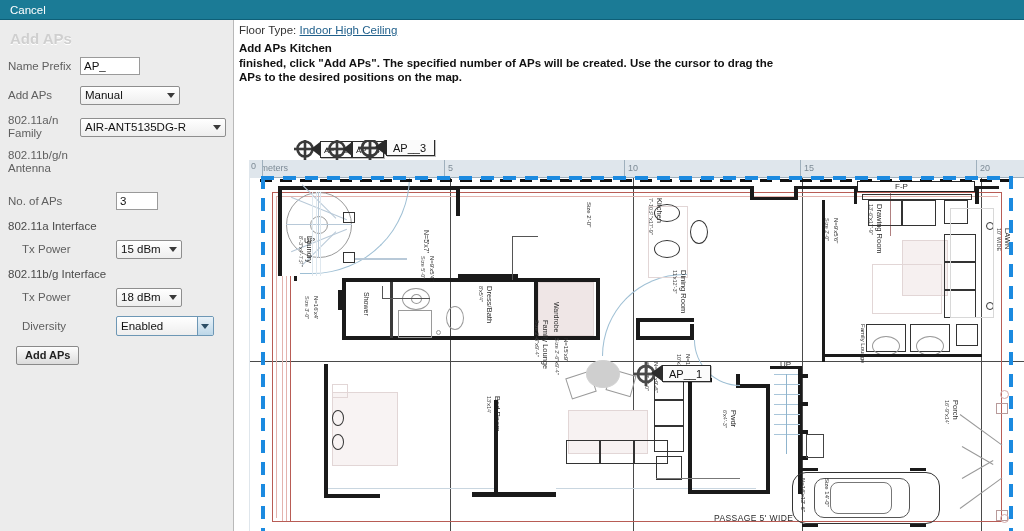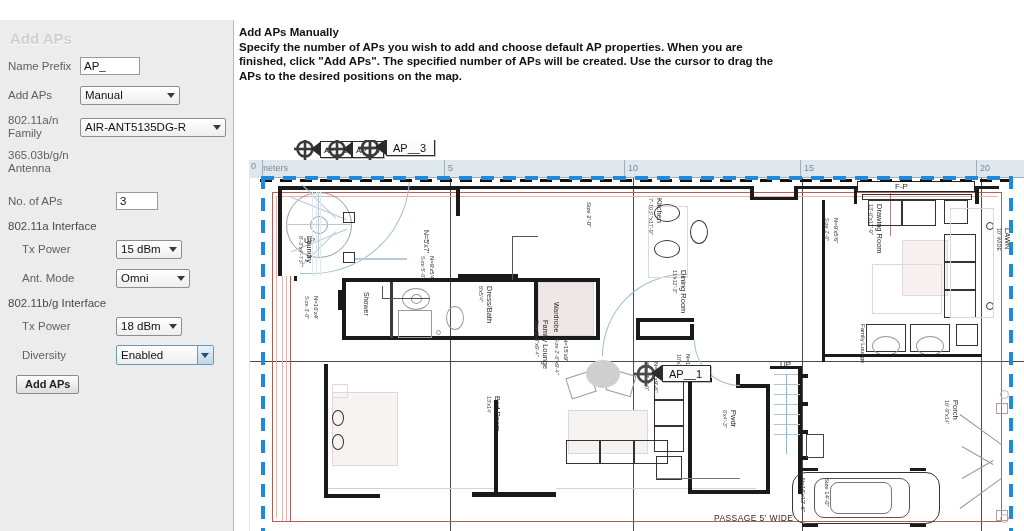--- a/index.html
+++ b/index.html
@@ -189,20 +189,23 @@
   .ap.small .tri { border-top-width: 7px; border-bottom-width: 7px; border-right-width: 9px; }
 
   .car { position: absolute; }
   .door { position: absolute; border: 1px solid #9ebfd4; border-radius: 50%; }
 </style>
 </head>
 <body>
 
 <div id="app">
 
+  <div class="topbar">
+    <span class="cancel">Cancel</span>
+  </div>
 
   <div class="sidebar">
     <div class="panel-title">Add APs</div>
 
     <div class="form">
 
       <div class="frow">
         <div class="flabel">Name Prefix</div>
         <input class="txt" style="width: 60px;" value="AP_">
       </div>
@@ -218,45 +221,38 @@
 
       <div class="frow" style="min-height:32px">
         <div class="flabel">802.11a/n Family</div>
         <div class="sel" style="width:146px">
           <span>AIR-ANT5135DG-R</span>
           <span class="arrow"></span>
         </div>
       </div>
 
       <div class="frow" style="min-height:32px">
-        <div class="flabel">365.03b/g/n Antenna</div>
+        <div class="flabel">802.11b/g/n Antenna</div>
       </div>
 
       <div class="frow" style="margin-top:10px">
         <div class="flabel">No. of APs</div>
         <input class="txt" style="width: 42px; margin-left: 36px;" value="3">
       </div>
 
       <div class="section-head">802.11a Interface</div>
 
       <div class="frow">
         <div class="flabel indent">Tx Power</div>
         <div class="sel" style="width:66px;margin-left:36px">
           <span>15 dBm</span>
           <span class="arrow"></span>
         </div>
       </div>
 
-      <div class="frow">
-        <div class="flabel indent">Ant. Mode</div>
-        <div class="sel" style="width:74px;margin-left:36px">
-          <span>Omni</span>
-          <span class="arrow"></span>
-        </div>
-      </div>
 
       <div class="section-head">802.11b/g Interface</div>
 
       <div class="frow">
         <div class="flabel indent">Tx Power</div>
         <div class="sel" style="width:66px;margin-left:36px">
           <span>18 dBm</span>
           <span class="arrow"></span>
         </div>
       </div>
@@ -269,24 +265,27 @@
           <span class="arrow"></span>
         </div>
       </div>
 
       <div class="btn">Add APs</div>
     </div>
   </div>
 
   <div class="content">
 
+    <div class="floortype">
+      <span>Floor Type:</span>
+      <a>Indoor High Ceiling</a>
+    </div>
 
     <div class="instr">
-      <span class="t">Add APs Manually</span>
-      <span class="t">Specify the number of APs you wish to add and choose default AP properties. When you are</span>
+      <span class="t">Add APs Kitchen</span>
       <span class="t">finished, click "Add APs". The specified number of APs will be created. Use the cursor to drag the</span>
       <span class="t">APs to the desired positions on the map.</span>
     </div>
 
     <div class="mapwrap">
 
       <div class="ruler-top">
         <span class="rt" style="left:4px">0 meters</span>
         <span class="rtick" style="left:195px"></span>
         <span class="rt" style="left:199px">5</span>

